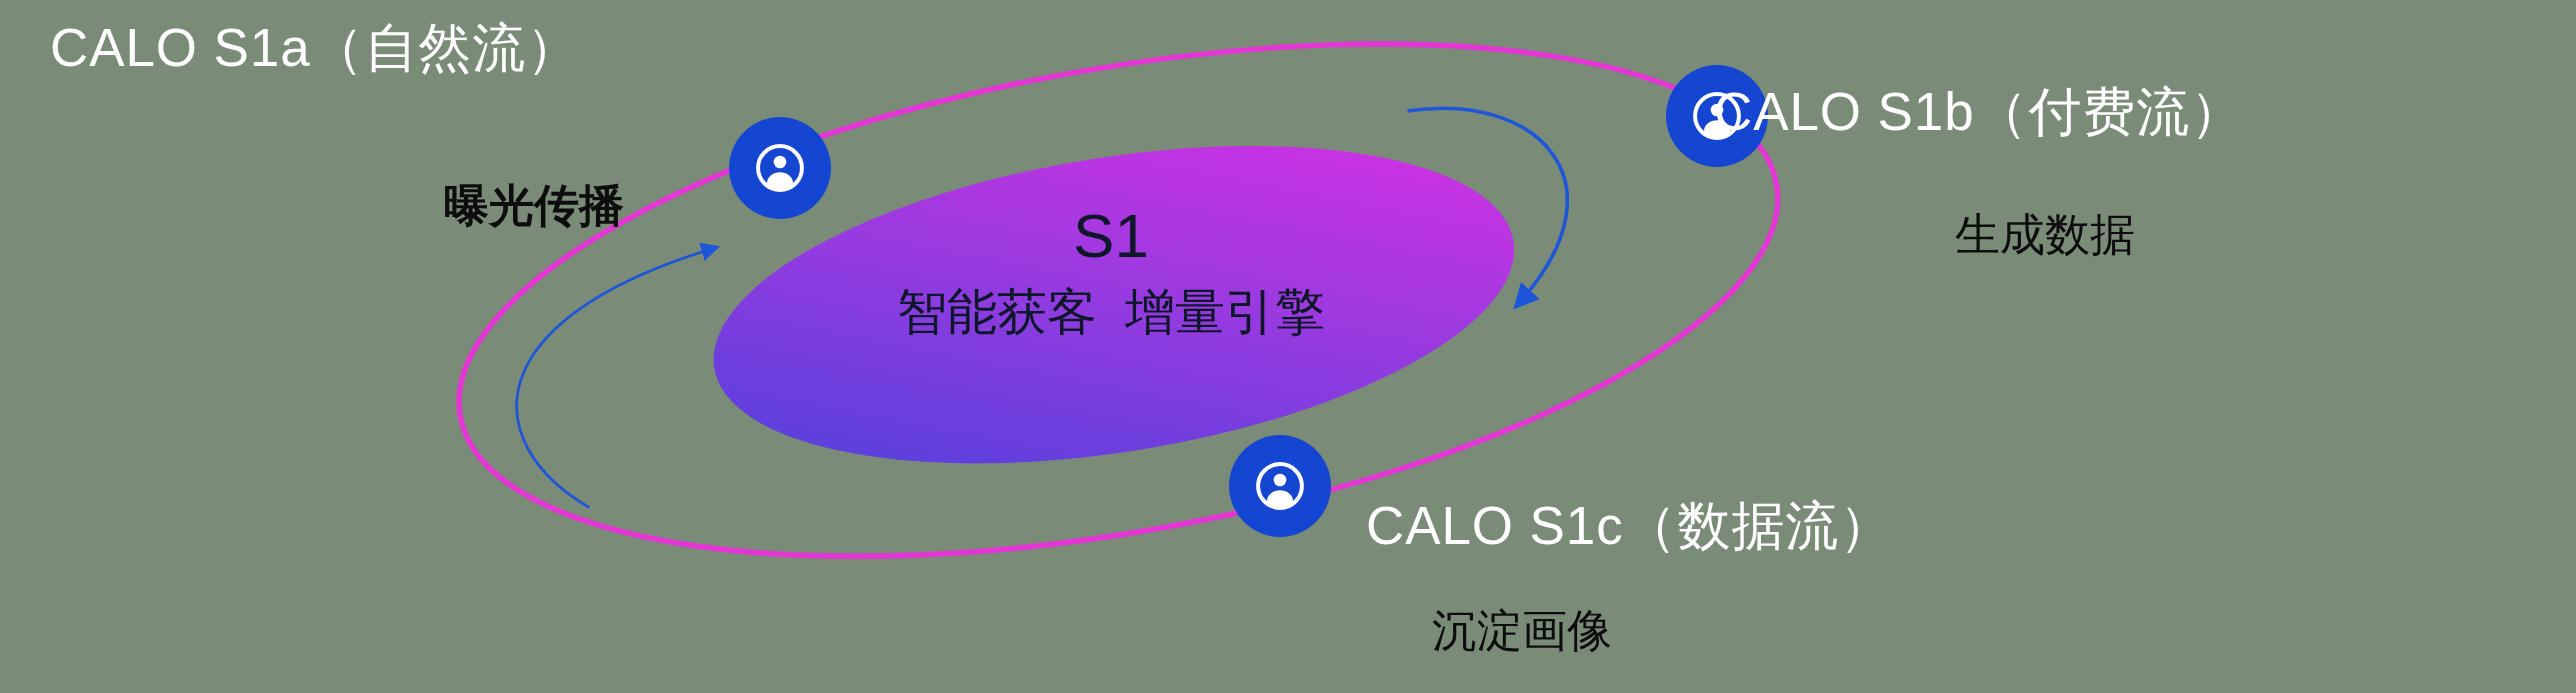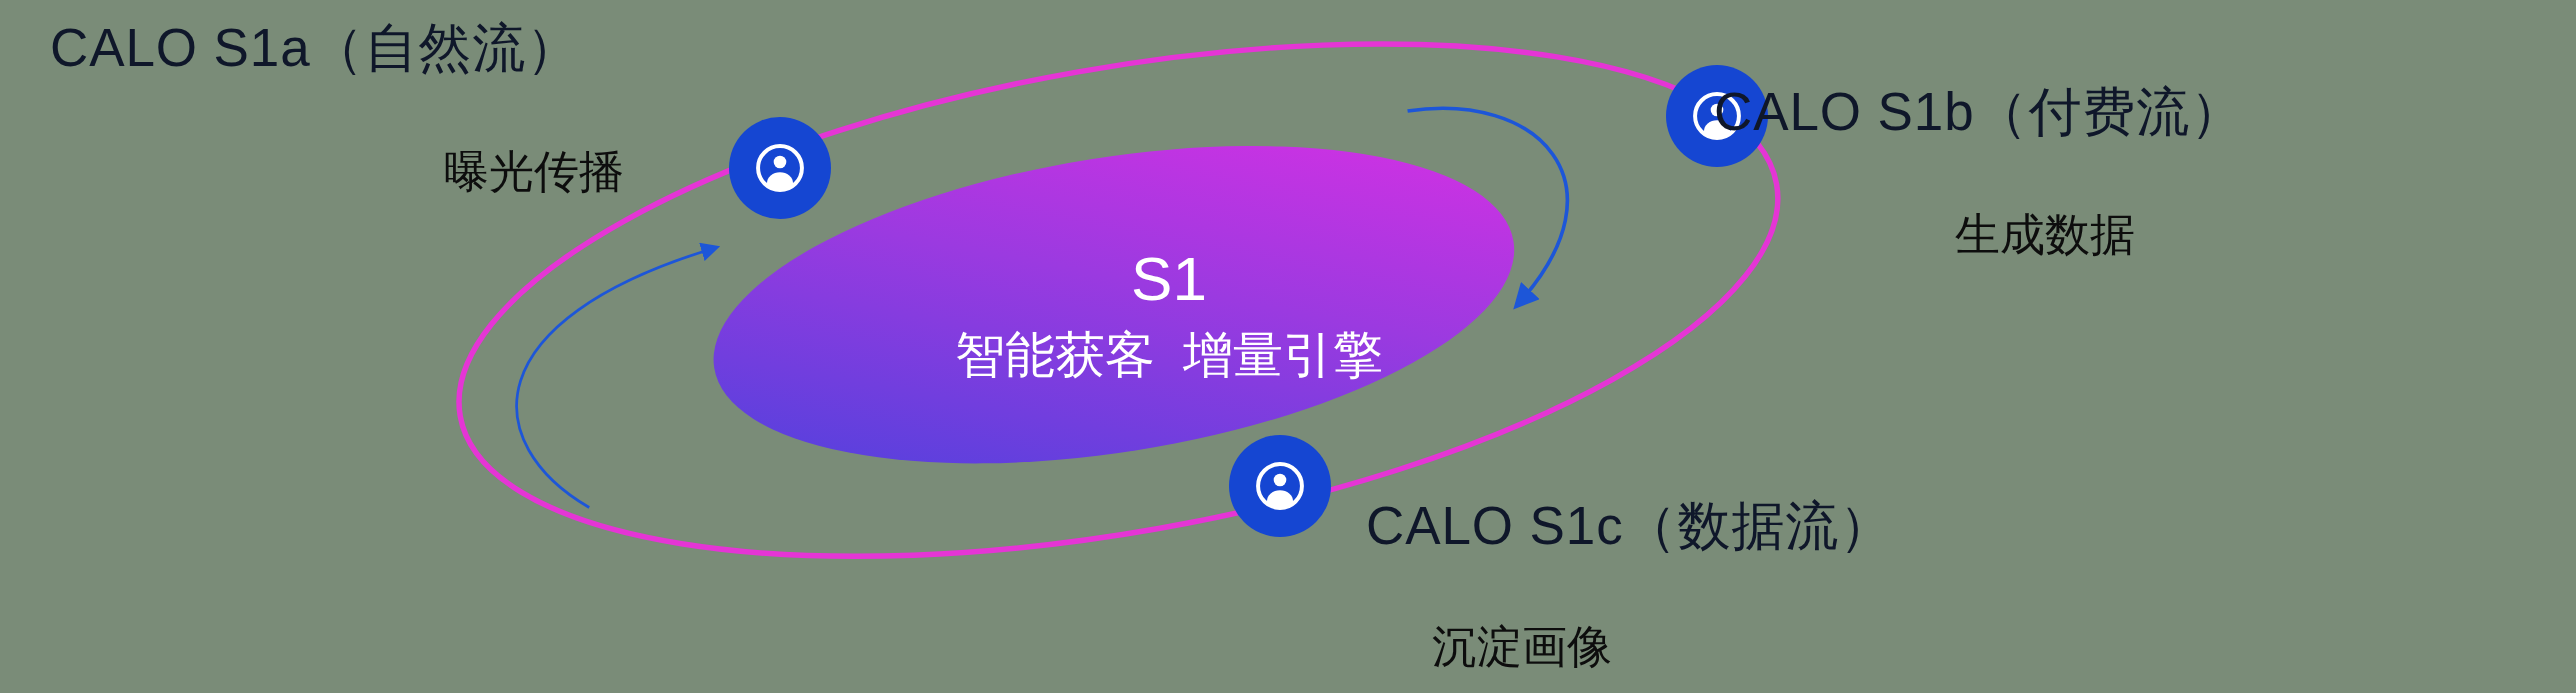--- a/index.html
+++ b/index.html
@@ -34,45 +34,44 @@
   .node-a { left: 729px; top: 117px; }
   .node-b { left: 1666px; top: 65px; }
   .node-c { left: 1229px; top: 435px; }
 
   .lbl {
     position: absolute;
     white-space: pre;
     line-height: 1.15;
   }
   .lbl-blue {
-    color: #0f172a;
+    color: #ffffff;
     font-size: 53px;
     font-weight: 500;
     letter-spacing: 0.9px;
   }
   .lbl-dark {
     color: #0d0d0d;
     font-size: 45px;
     font-weight: 500;
   }
   .lbl-s1a { left: 50px;   top: 18px;  }
-  .sub-s1a { left: 444px;  top: 146px; }
+  .sub-s1a { left: 444px;  top: 180px; font-weight: bold; }
   .lbl-s1b { left: 1714px; top: 82px;  }
   .sub-s1b { left: 1955px; top: 209px; text-align: center; }
   .lbl-s1c { left: 1366px; top: 496px; }
-  .sub-s1c { left: 1432px; top: 605px; margin-top: 16px; }
+  .sub-s1c { left: 1432px; top: 605px; }
 
   .center-text {
     position: absolute;
-    left: 919px;
+    left: 861px;
     top: 202px;
     width: 500px;
     text-align: center;
-    color: #ffffff;
-    margin-top: 43px;
+    color: #0f172a;
   }
   .center-title {
     font-size: 62px;
     font-weight: 500;
     line-height: 1.1;
     margin-bottom: 9px;
   }
   .center-subtitle {
     font-size: 50px;
     font-weight: 500;

